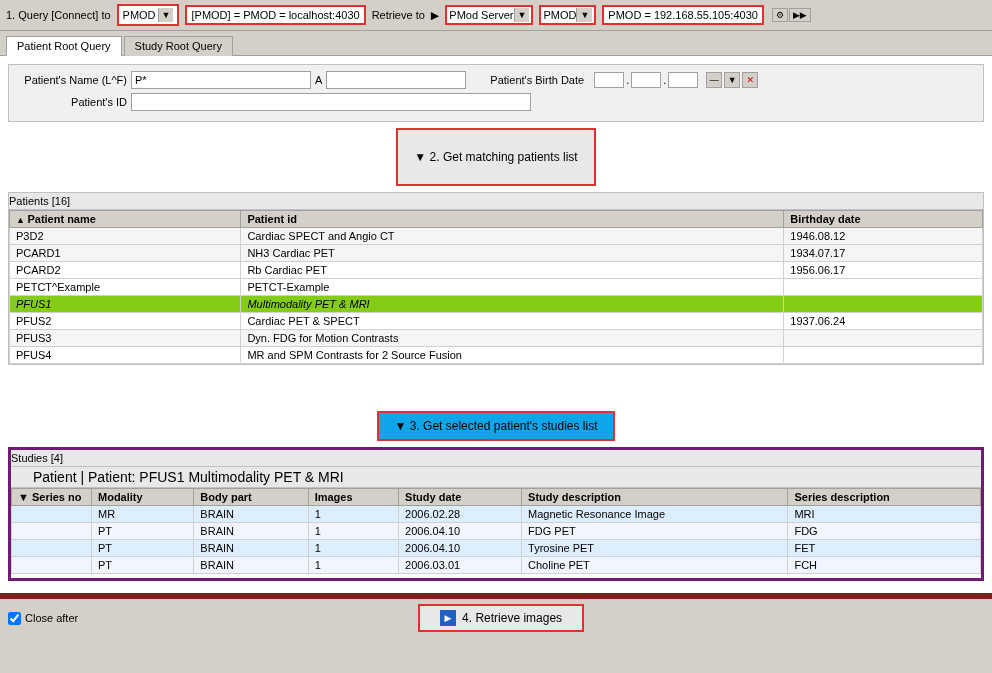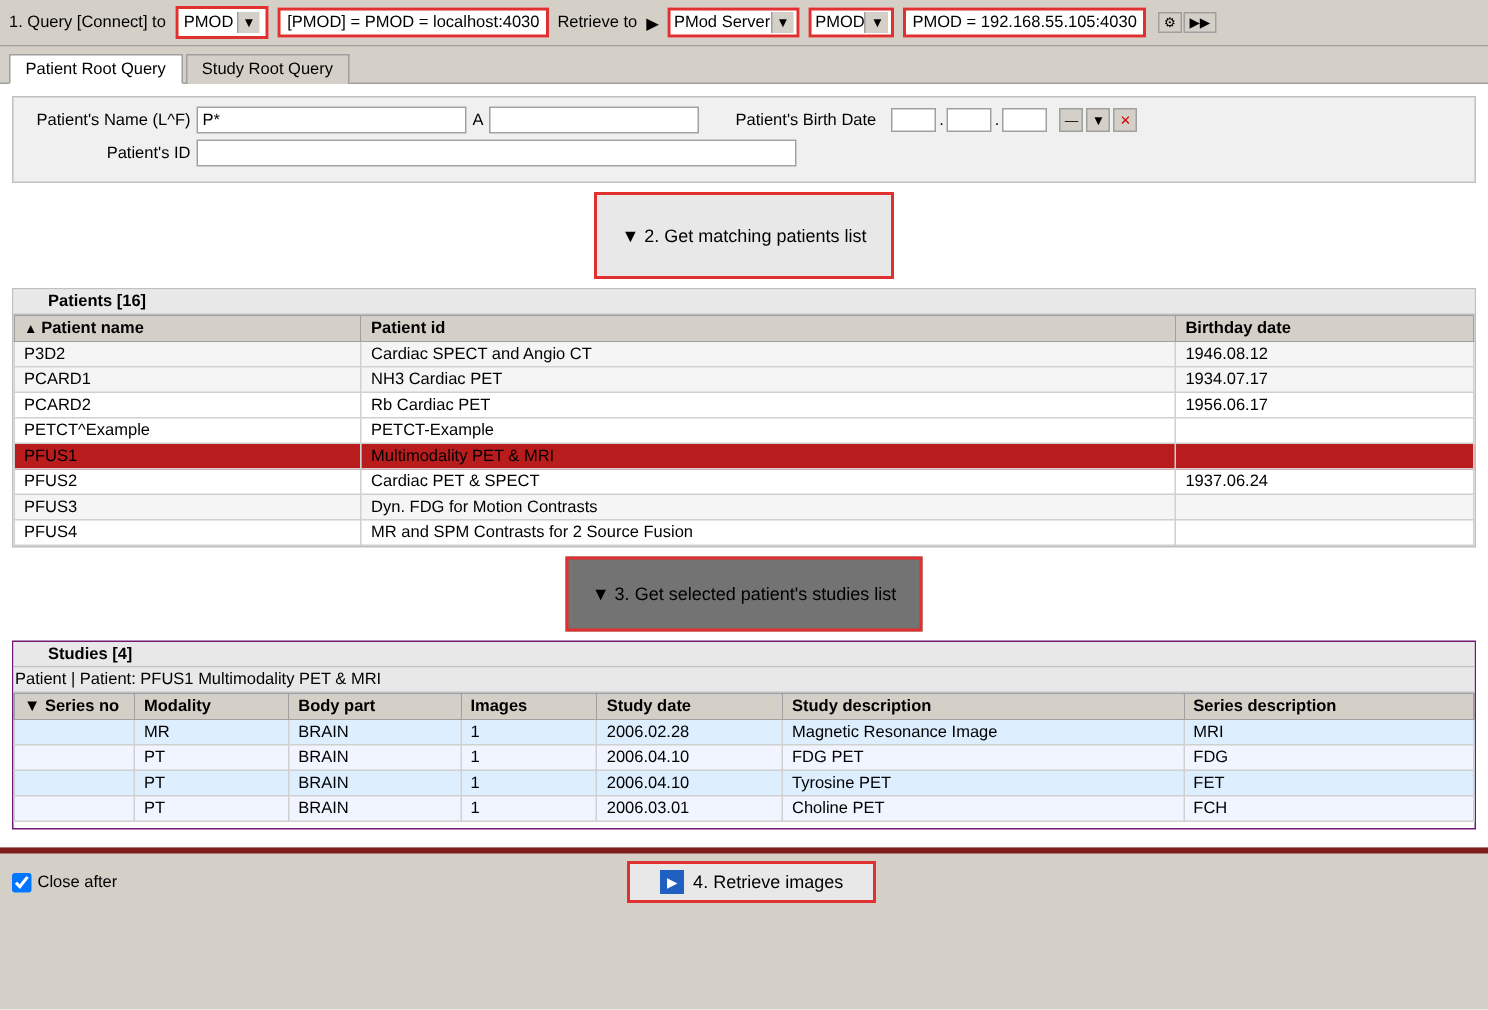--- a/index.html
+++ b/index.html
@@ -121,23 +121,23 @@
       gap: 4px;
     }
 
     .patients-panel {
       border: 1px solid #c0c0c0;
       margin-bottom: 4px;
     }
     .panel-title-bar {
       background: #e8e8e8;
       border-bottom: 1px solid #c0c0c0;
-      padding: 2px 23px;
-      font-size: 11px;
-      font-weight: bold;
+      padding: 2px 0;
+      font-size: 11px;
+      font-weight: normal;
     }
     .table-container {
       max-height: 195px;
       overflow-y: auto;
       position: relative;
     }
     table {
       width: 100%;
       border-collapse: collapse;
       font-size: 11px;
@@ -149,56 +149,57 @@
       text-align: left;
       font-weight: bold;
       position: sticky;
       top: 0;
       z-index: 1;
     }
     td {
       border: 1px solid #d0d0d0;
       padding: 2px 6px;
     }
-    tr.selected td { background: #b91c1c; }
+    tr.selected td { background: #84cc16; font-style: italic; }
 
     .get-studies-btn-row {
       display: flex;
       justify-content: center;
       margin: 6px 0;
     }
     .get-studies-btn {
-      background: #737373;
+      background: #0ea5e9;
       border: 2px solid #e03030;
-      padding: 16px 16px;
+      padding: 6px 16px;
       font-size: 12px;
       cursor: pointer;
       display: flex;
       align-items: center;
       gap: 4px;
+      margin-top: 40px;
     }
 
     .studies-panel {
-      border: 1px solid #701a75;
+      border: 3px solid #701a75;
       margin-bottom: 4px;
     }
     .patient-info-bar {
       background: #e8e8e8;
       border-bottom: 1px solid #c0c0c0;
-      padding: 2px 1px;
-      font-size: 11px;
+      padding: 2px 22px;
+      font-size: 14px;
     }
 
     .studies-table-container {
       min-height: 90px;
     }
 
     .bottom-bar {
       background: #d4d0c8;
-      border-top: 4px solid #7f1d1d;
+      border-top: 6px solid #7f1d1d;
       padding: 5px 8px;
       display: flex;
       align-items: center;
       justify-content: space-between;
     }
     .close-after {
       display: flex;
       align-items: center;
       gap: 4px;
       font-size: 11px;

